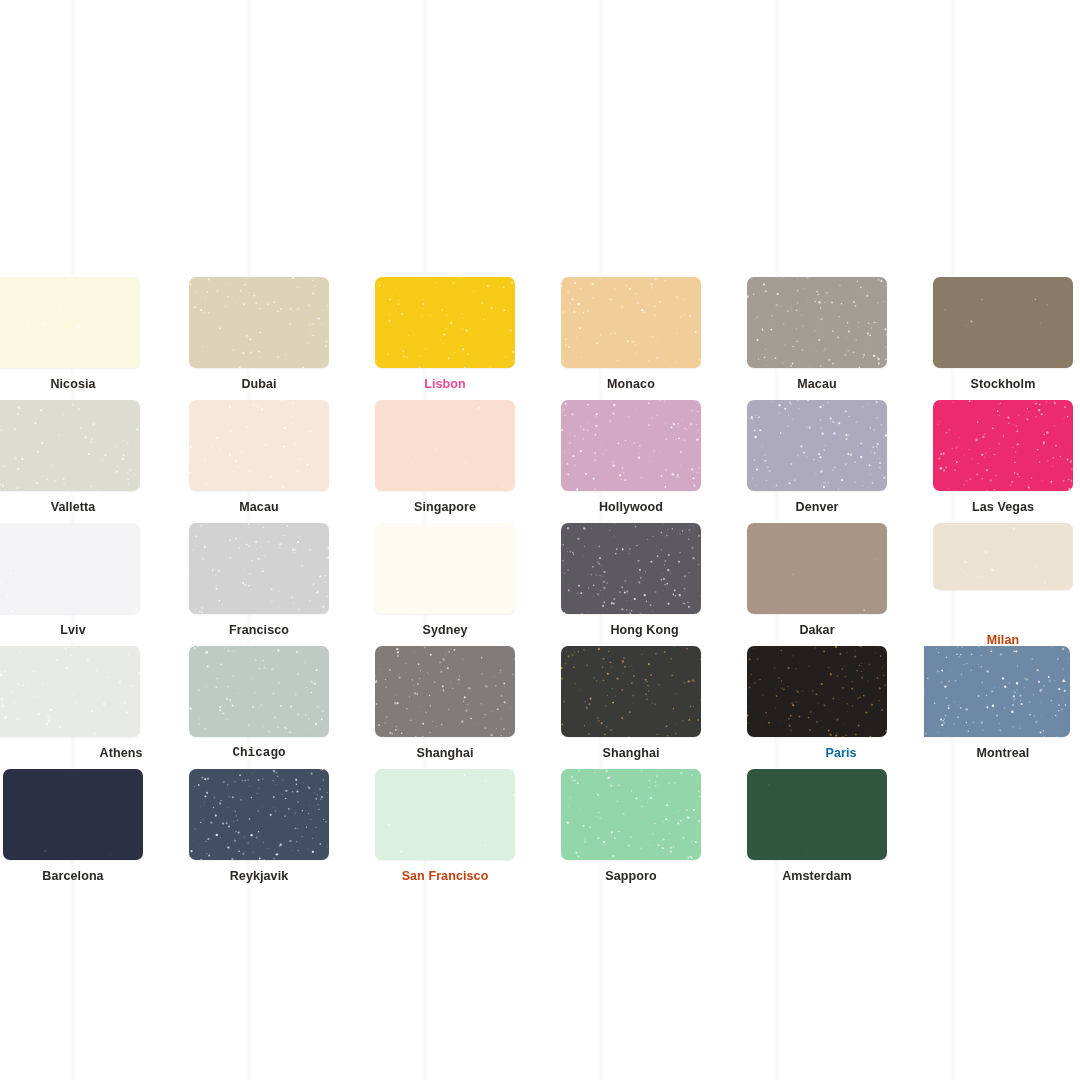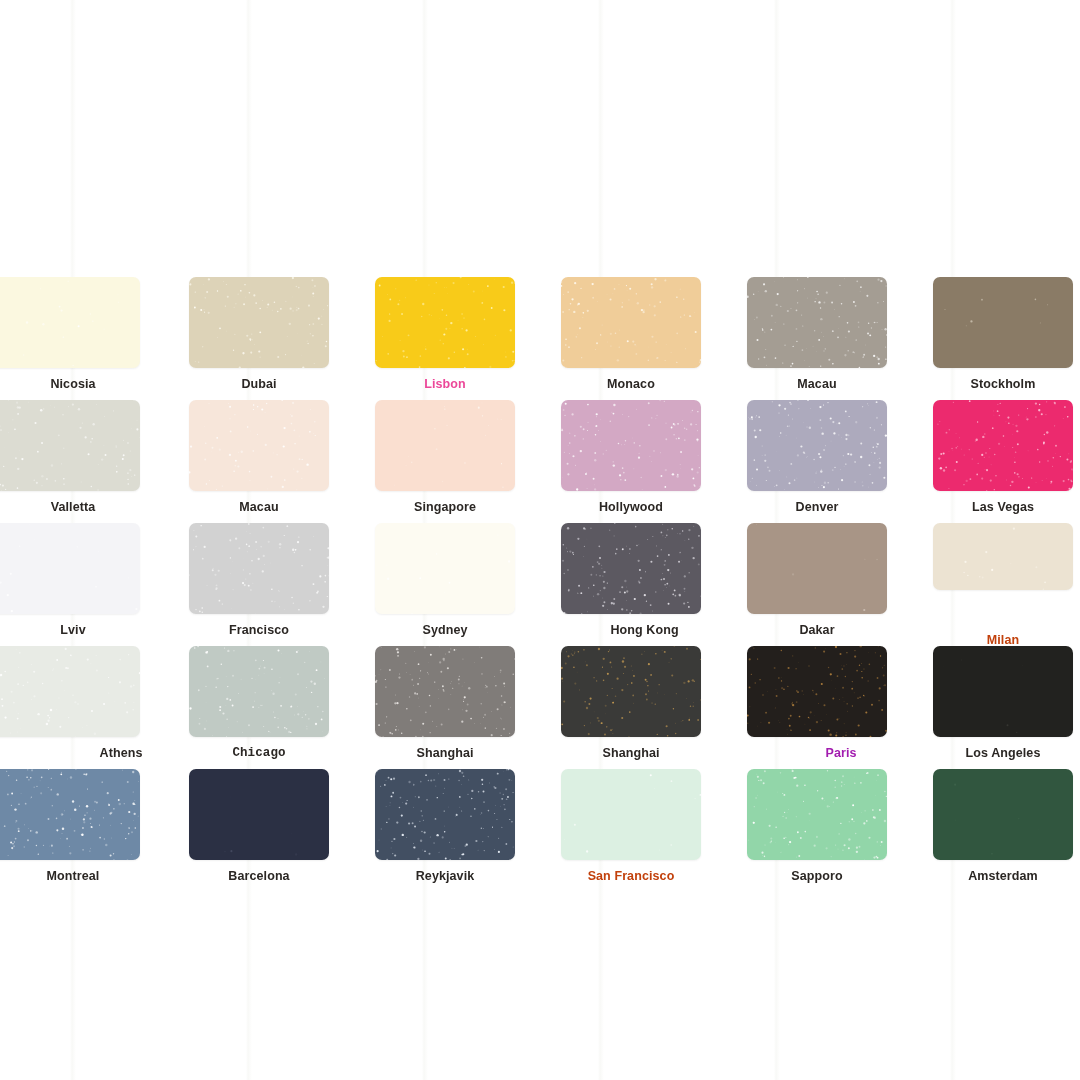--- a/index.html
+++ b/index.html
@@ -2073,33 +2073,21 @@
           <circle cx="133.53" cy="10.02" r="0.68" fill="#b07f3c" opacity="0.93"></circle>
           <circle cx="135.12" cy="63.88" r="0.90" fill="#b07f3c" opacity="0.81"></circle>
           <circle cx="99.83" cy="18.26" r="0.30" fill="#b07f3c" opacity="0.66"></circle>
           <circle cx="113.11" cy="51.24" r="0.84" fill="#b07f3c" opacity="0.55"></circle>
           <circle cx="97.02" cy="55.26" r="0.29" fill="#b07f3c" opacity="0.88"></circle>
           <circle cx="81.66" cy="84.51" r="1.00" fill="#b07f3c" opacity="0.81"></circle>
           <circle cx="61.53" cy="71.60" r="0.76" fill="#b07f3c" opacity="0.85"></circle>
           <circle cx="130.52" cy="32.01" r="0.92" fill="#b07f3c" opacity="0.58"></circle>
         </svg>
       </div>
-      <div class="swatch-label" style="color: #a21caf; padding-left: 48px;">Paris</div>
-    </div>
-    <div class="swatch-cell col-5">
-      <div class="swatch-chip" style="background: rgb(34, 34, 31);">
-        <svg class="speck" viewBox="0 0 140 91" preserveAspectRatio="none">
-          <circle cx="83.67" cy="86.60" r="0.76" fill="#3a3a36" opacity="0.51"></circle>
-          <circle cx="89.47" cy="19.29" r="0.47" fill="#3a3a36" opacity="0.34"></circle>
-          <circle cx="10.83" cy="20.66" r="0.27" fill="#3a3a36" opacity="0.33"></circle>
-          <circle cx="28.40" cy="14.04" r="0.49" fill="#3a3a36" opacity="0.80"></circle>
-          <circle cx="74.49" cy="79.36" r="1.00" fill="#3a3a36" opacity="0.84"></circle>
-        </svg>
-      </div>
-      <div class="swatch-label" style="color: rgb(43, 39, 36);">Los Angeles</div>
+      <div class="swatch-label" style="color: #0369a1; padding-left: 48px;">Paris</div>
     </div>
     <div class="swatch-cell col-0">
       <div class="swatch-chip" style="background: rgb(110, 137, 166);">
         <svg class="speck" viewBox="0 0 140 91" preserveAspectRatio="none">
           <circle cx="101.18" cy="53.82" r="0.50" fill="#ffffff" opacity="0.66"></circle>
           <circle cx="20.95" cy="51.22" r="0.41" fill="#ffffff" opacity="0.40"></circle>
           <circle cx="13.30" cy="24.41" r="0.87" fill="#ffffff" opacity="0.43"></circle>
           <circle cx="105.84" cy="67.20" r="0.73" fill="#ffffff" opacity="0.41"></circle>
           <circle cx="73.22" cy="80.86" r="1.07" fill="#ffffff" opacity="0.31"></circle>
           <circle cx="32.36" cy="0.80" r="0.67" fill="#ffffff" opacity="0.42"></circle>

